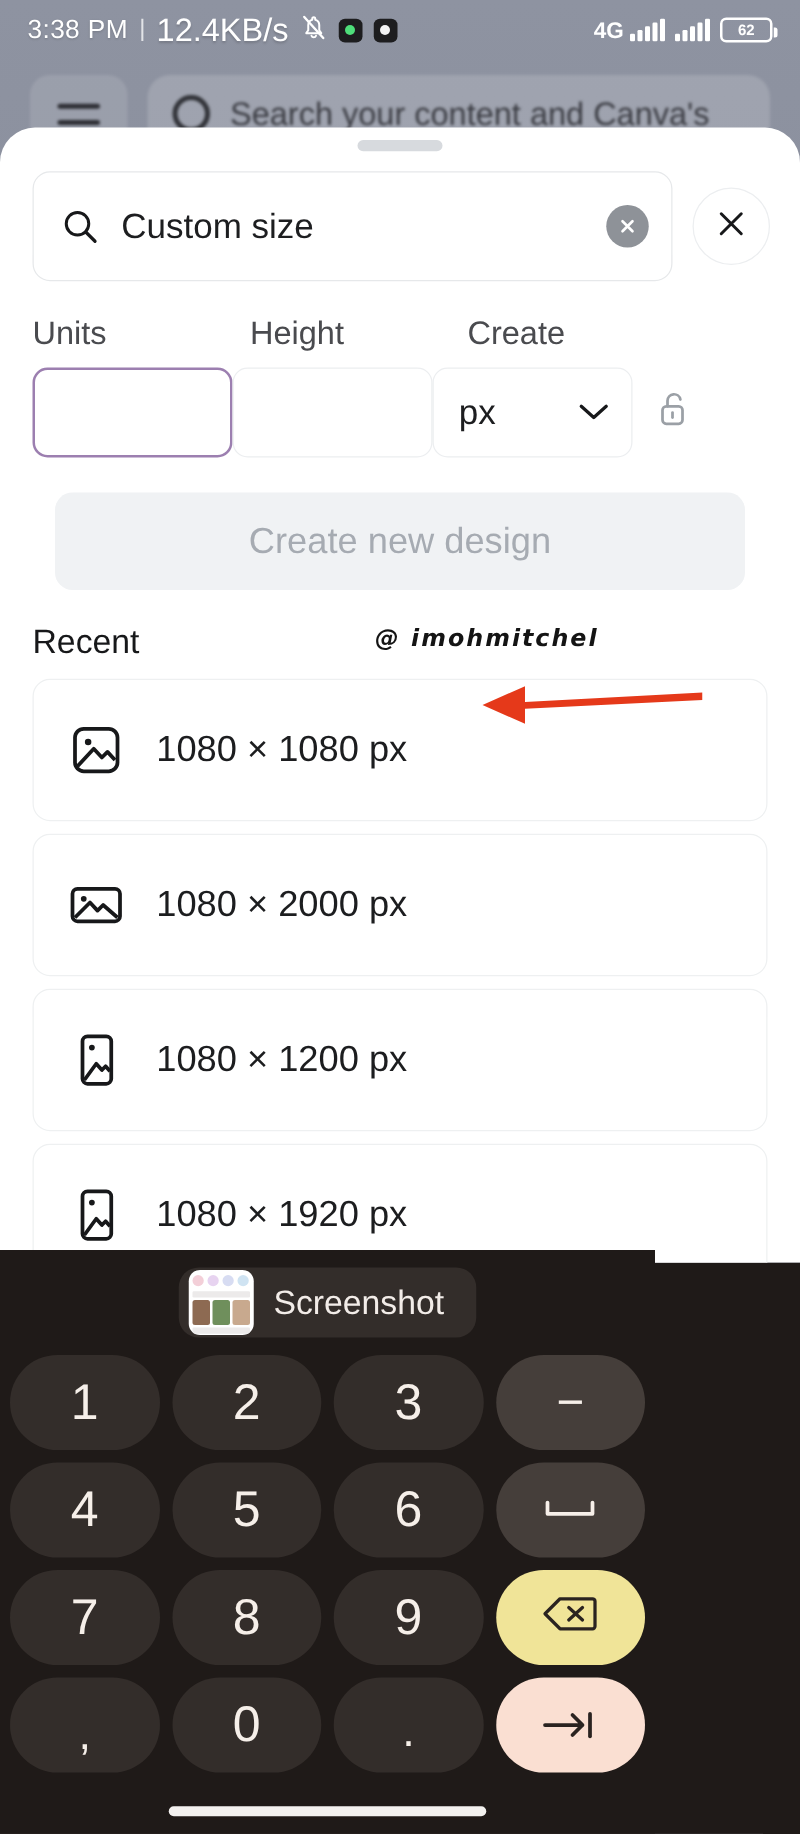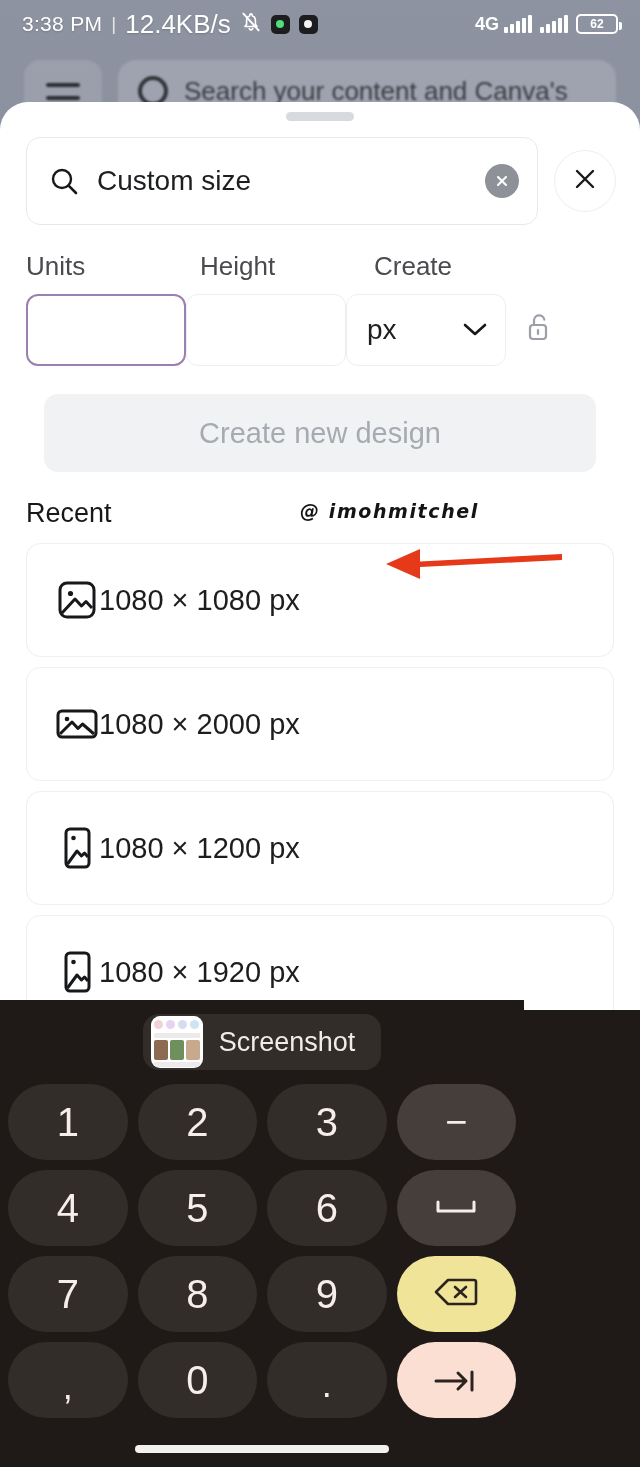--- a/index.html
+++ b/index.html
@@ -130,21 +130,21 @@
   .watermark {
     position: absolute; left: 252px; top: 28px;
     font-family: "DejaVu Sans", sans-serif;
     font-size: 19px; font-weight: 700; font-style: italic;
     letter-spacing: 1.6px; color: #141414; margin-left: 48px;
   }
 
   .recent-list { padding: 14px 26px 0 26px; display: flex; flex-direction: column; gap: 10px; }
   .recent-item {
     height: 114px; border: 1.5px solid #eef0f1; border-radius: 14px; background: #fff;
-    display: flex; align-items: center; padding: 0 28px; cursor: pointer;
+    display: flex; align-items: center; gap: 26px; padding: 0 28px; cursor: pointer;
   }
   .recent-item .ri-icon { width: 44px; height: 44px; flex: none; }
   .recent-item .ri-label { font-size: 29px; color: #1c1d1f; }
 
   
   .annot-arrow { position: absolute; left: 384px; top: 540px; width: 178px; height: 46px; }
 
   
   .keyboard {
     position: absolute; left: 0; bottom: 0; width: 524px; height: 467px;

